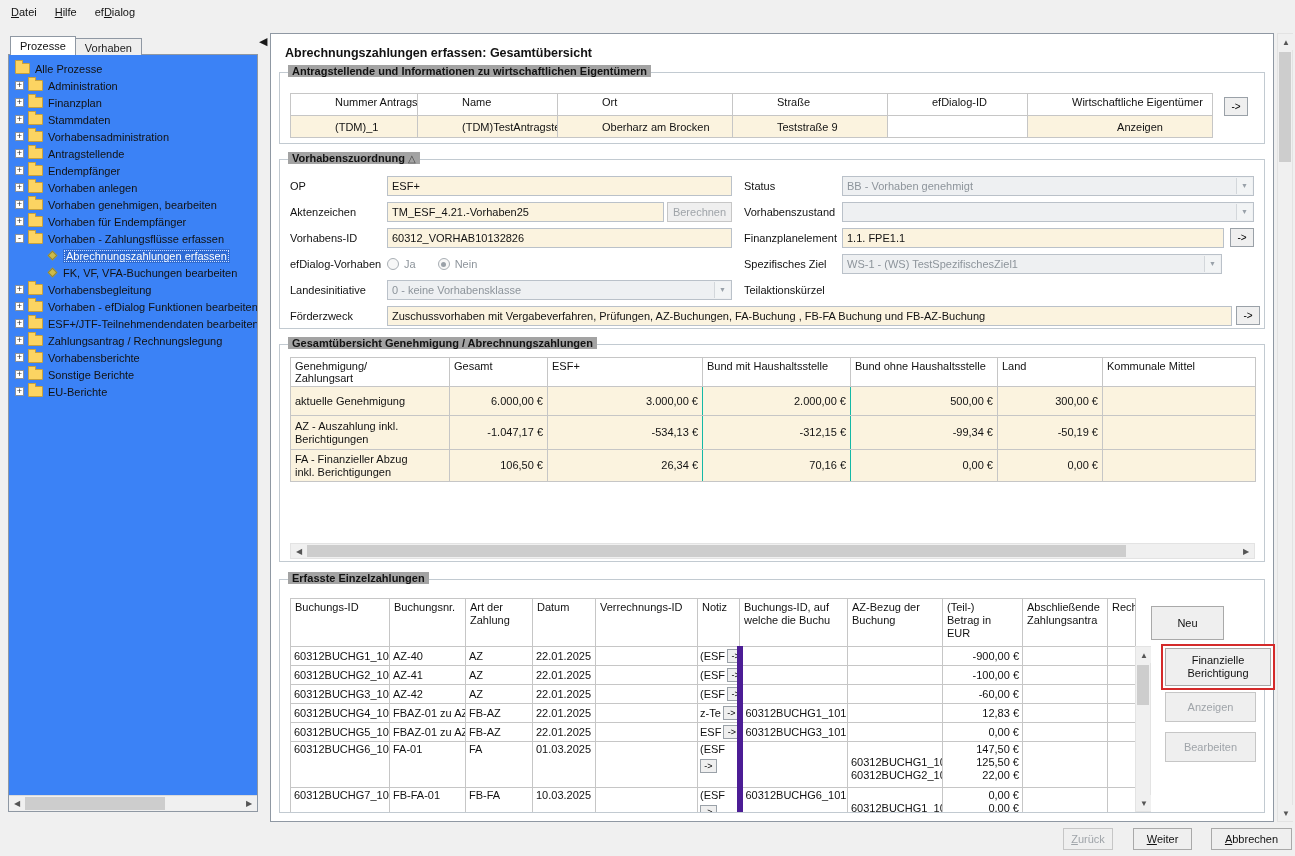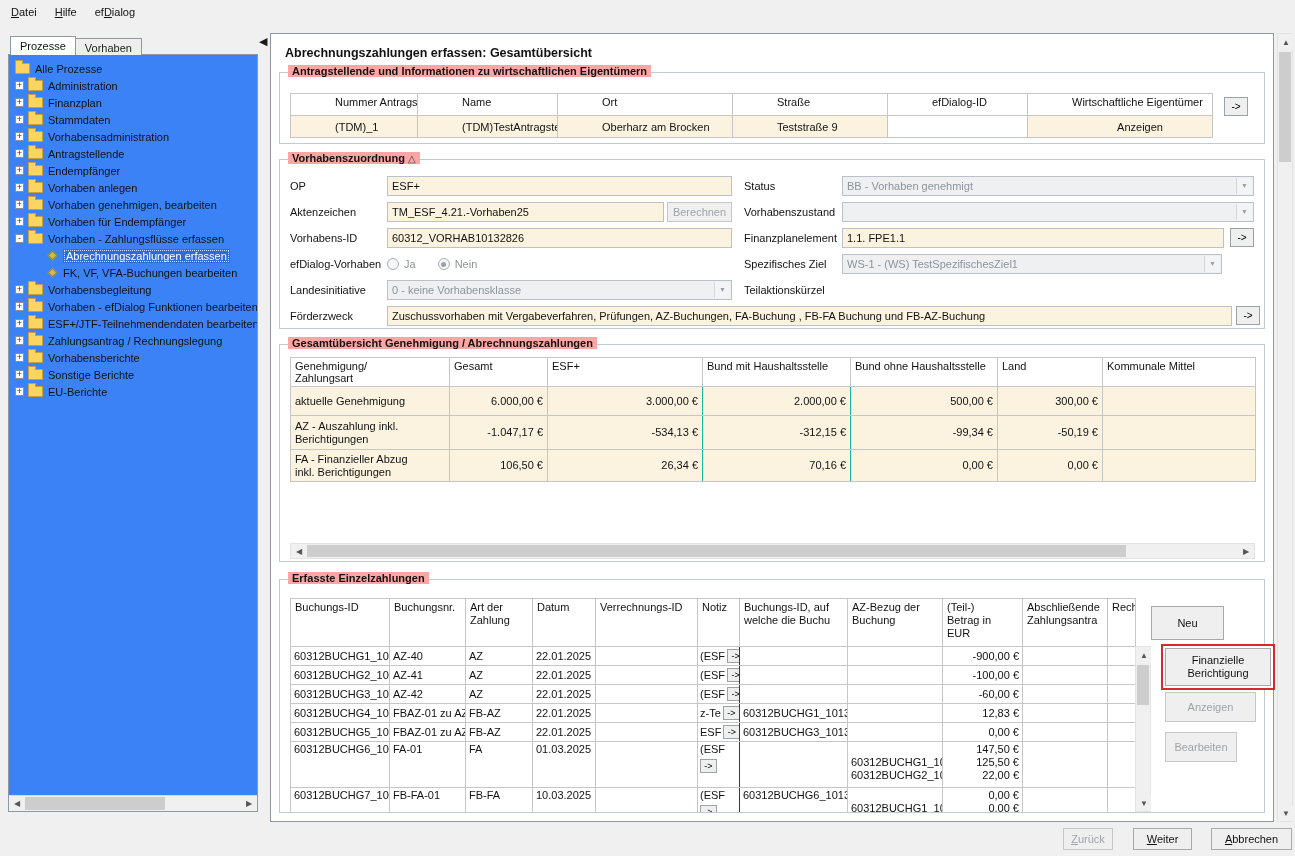--- a/index.html
+++ b/index.html
@@ -33,21 +33,21 @@
   .track { flex:1; position:relative; }
   .thumb { position:absolute; background:#cdcdcd; }
   .tree-hscroll .thumb { left:0; top:1px; bottom:1px; width:140px; }
 
   .collapse-arrow { position:absolute; left:259px; top:35px; font-size:11px; color:#1a1a1a; }
 
   
   .panel { position:absolute; left:270px; top:33px; width:1004px; height:789px; background:#fff; border:1px solid #8f98a3; }
   .page-title { position:absolute; left:14px; top:12px; font-size:12.5px; font-weight:bold; }
   .group { position:absolute; border:1px solid #c2cad1; background:#fff; }
-  .group-legend { position:absolute; top:-8px; left:8px; background:#fca5a5; padding:0 4px; font-weight:bold; white-space:nowrap; }
+  .group-legend { position:absolute; top:-8px; left:8px; background:#a3a3a3; padding:0 4px; font-weight:bold; white-space:nowrap; }
   .tri { font-weight:normal; font-size:10px; color:#444; }
 
   
   .fld-label { position:absolute; height:20px; line-height:20px; white-space:nowrap; }
   .fld { position:absolute; height:20px; line-height:18px; padding:0 4px; background:#fbf3df; border:1px solid #bac1c9; overflow:hidden; white-space:nowrap; }
   .fld.disabled { background:#eef0f2; color:#8d949b; }
   .combo { padding-right:18px; }
   .chev { position:absolute; right:1px; top:1px; bottom:1px; width:16px; background:#f2f4f5; border-left:1px solid #d3d7db; color:#99a1a9; font-size:7px; display:flex; align-items:center; justify-content:center; }
   .gobtn { position:absolute; height:19px; background:#efefef; border:1px solid #9aa1a8; font-size:10px; text-align:center; line-height:16px; font-family:inherit; }
   .radio-row { position:absolute; display:flex; align-items:center; gap:5px; height:20px; color:#8d949b; }
@@ -71,21 +71,21 @@
   .ov-table td { background:#fbf3df; white-space:pre-line; vertical-align:middle; line-height:13px; }
   .ov-table td.num { text-align:right; }
   .ov-table td.dark { border-right:1px solid #14b8a6; }
 
   .pay-wrap { position:absolute; overflow:hidden; }
   .pay-table thead tr { height:48px; }
   .pay-table th { line-height:13px; }
   .pay-table td { background:#fff; white-space:nowrap; vertical-align:middle; padding:1px 3px; line-height:13px; }
   .pay-table tr.tall td { vertical-align:top; white-space:pre-line; }
   .pay-table td.num { text-align:right; white-space:pre-line; }
-  .pay-table td.c-notiz { border-right:1px solid #4c1d95; padding:1px 2px; }
+  .pay-table td.c-notiz { border-right:6px solid #4c1d95; padding:1px 2px; }
   .notiz { display:flex; align-items:center; gap:2px; }
   .notiz.stack { flex-direction:column; align-items:flex-start; gap:3px; }
   .mini { background:#efefef; border:1px solid #9aa1a8; font-size:9px; line-height:11px; height:14px; min-width:17px; padding:0 1px; font-family:inherit; }
 
   
   .btn { position:absolute; background:#efefef; border:1px solid #a9a9a9; font-family:inherit; font-size:11px; color:#121212; display:flex; align-items:center; justify-content:center; text-align:center; line-height:13px; }
   .btn.disabled { color:#9fa4a9; border-color:#c6c6c6; }
   .red-wrap { position:absolute; border:2px solid #d42a2a; padding:2px; background:#fff; }
   .red-wrap .btn { position:relative; width:100%; height:100%; }
 
@@ -547,21 +547,21 @@
           </div>
         <div class="scroll-btn">▼</div>
       </div>
     </div>
 
     <button class="btn" style="left:871px; top:26px; width:73px; height:34px;">Neu</button>
     <div class="red-wrap" style="left:881px; top:64px; width:114px; height:46px;">
       <button class="btn">Finanzielle Berichtigung</button>
     </div>
     <button class="btn disabled" style="left:885px; top:112px; width:91px; height:30px;">Anzeigen</button>
-    <button class="btn disabled" style="left:885px; top:152px; width:72px; height:30px;">Bearbeiten</button>
+    <button class="btn disabled" style="left:885px; top:152px; width:91px; height:30px;">Bearbeiten</button>
   </div>
 </div>
 
 <div class="vscroll main-vscroll">
   <div class="scroll-btn">▲</div>
   <div class="track">
       <div class="thumb"></div>
     </div>
   <div class="scroll-btn">▼</div>
 </div>

